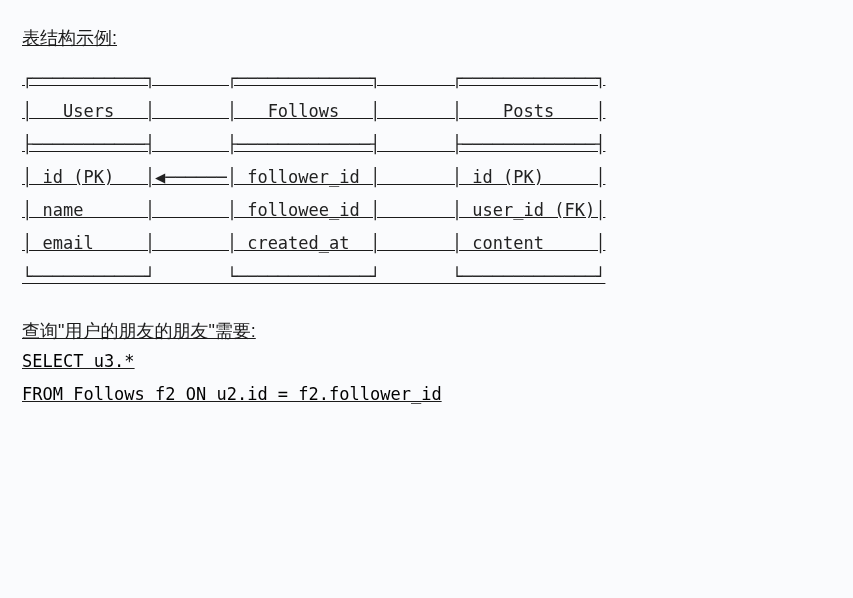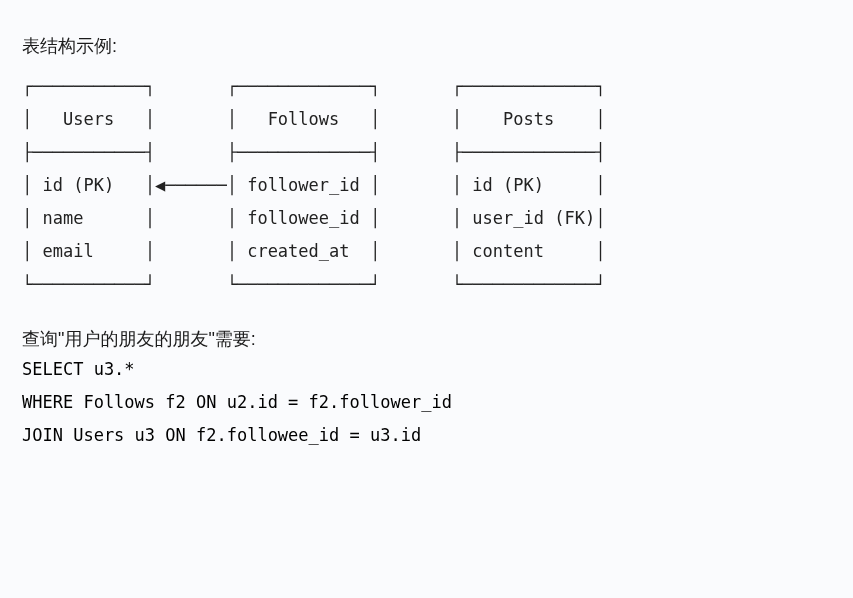--- a/index.html
+++ b/index.html
@@ -7,21 +7,22 @@
     width: 853px;
     height: 598px;
     overflow: hidden;
   }
   body {
     background: #fafbfd;
     color: #1b1b1b;
     font-family: "Liberation Sans", "DejaVu Sans", sans-serif;
   }
   .page {
-    padding: 34px 20px 0 22px;
+    padding: 26px 20px 0 22px;
+    text-decoration: underline;
   }
   .cjk-line {
     font-size: 18px;
     line-height: 24px;
     color: #1b1b1b;
     white-space: pre;
   }
   .diagram {
     font-family: "DejaVu Sans Mono", "Liberation Mono", monospace;
     font-size: 17px;
@@ -56,17 +57,16 @@
 ├───────────┤       ├─────────────┤       ├─────────────┤
 │ id (PK)   │◀──────│ follower_id │       │ id (PK)     │
 │ name      │       │ followee_id │       │ user_id (FK)│
 │ email     │       │ created_at  │       │ content     │
 └───────────┘       └─────────────┘       └─────────────┘</pre>
 
   <div class="cjk-line query-intro">查询"用户的朋友的朋友"需要:</div>
 
   <div class="sql-block">
     <div class="sql-line">SELECT u3.*</div>
-    <div class="sql-line">WHERE Follows f2 ON u2.id = f2.follower_id</div>
-    <div class="sql-line">JOIN Users u3 ON f2.followee_id = u3.id</div>
+    <div class="sql-line">FROM Follows f2 ON u2.id = f2.follower_id</div>
   </div>
 
 </div>
 
 </body></html>

